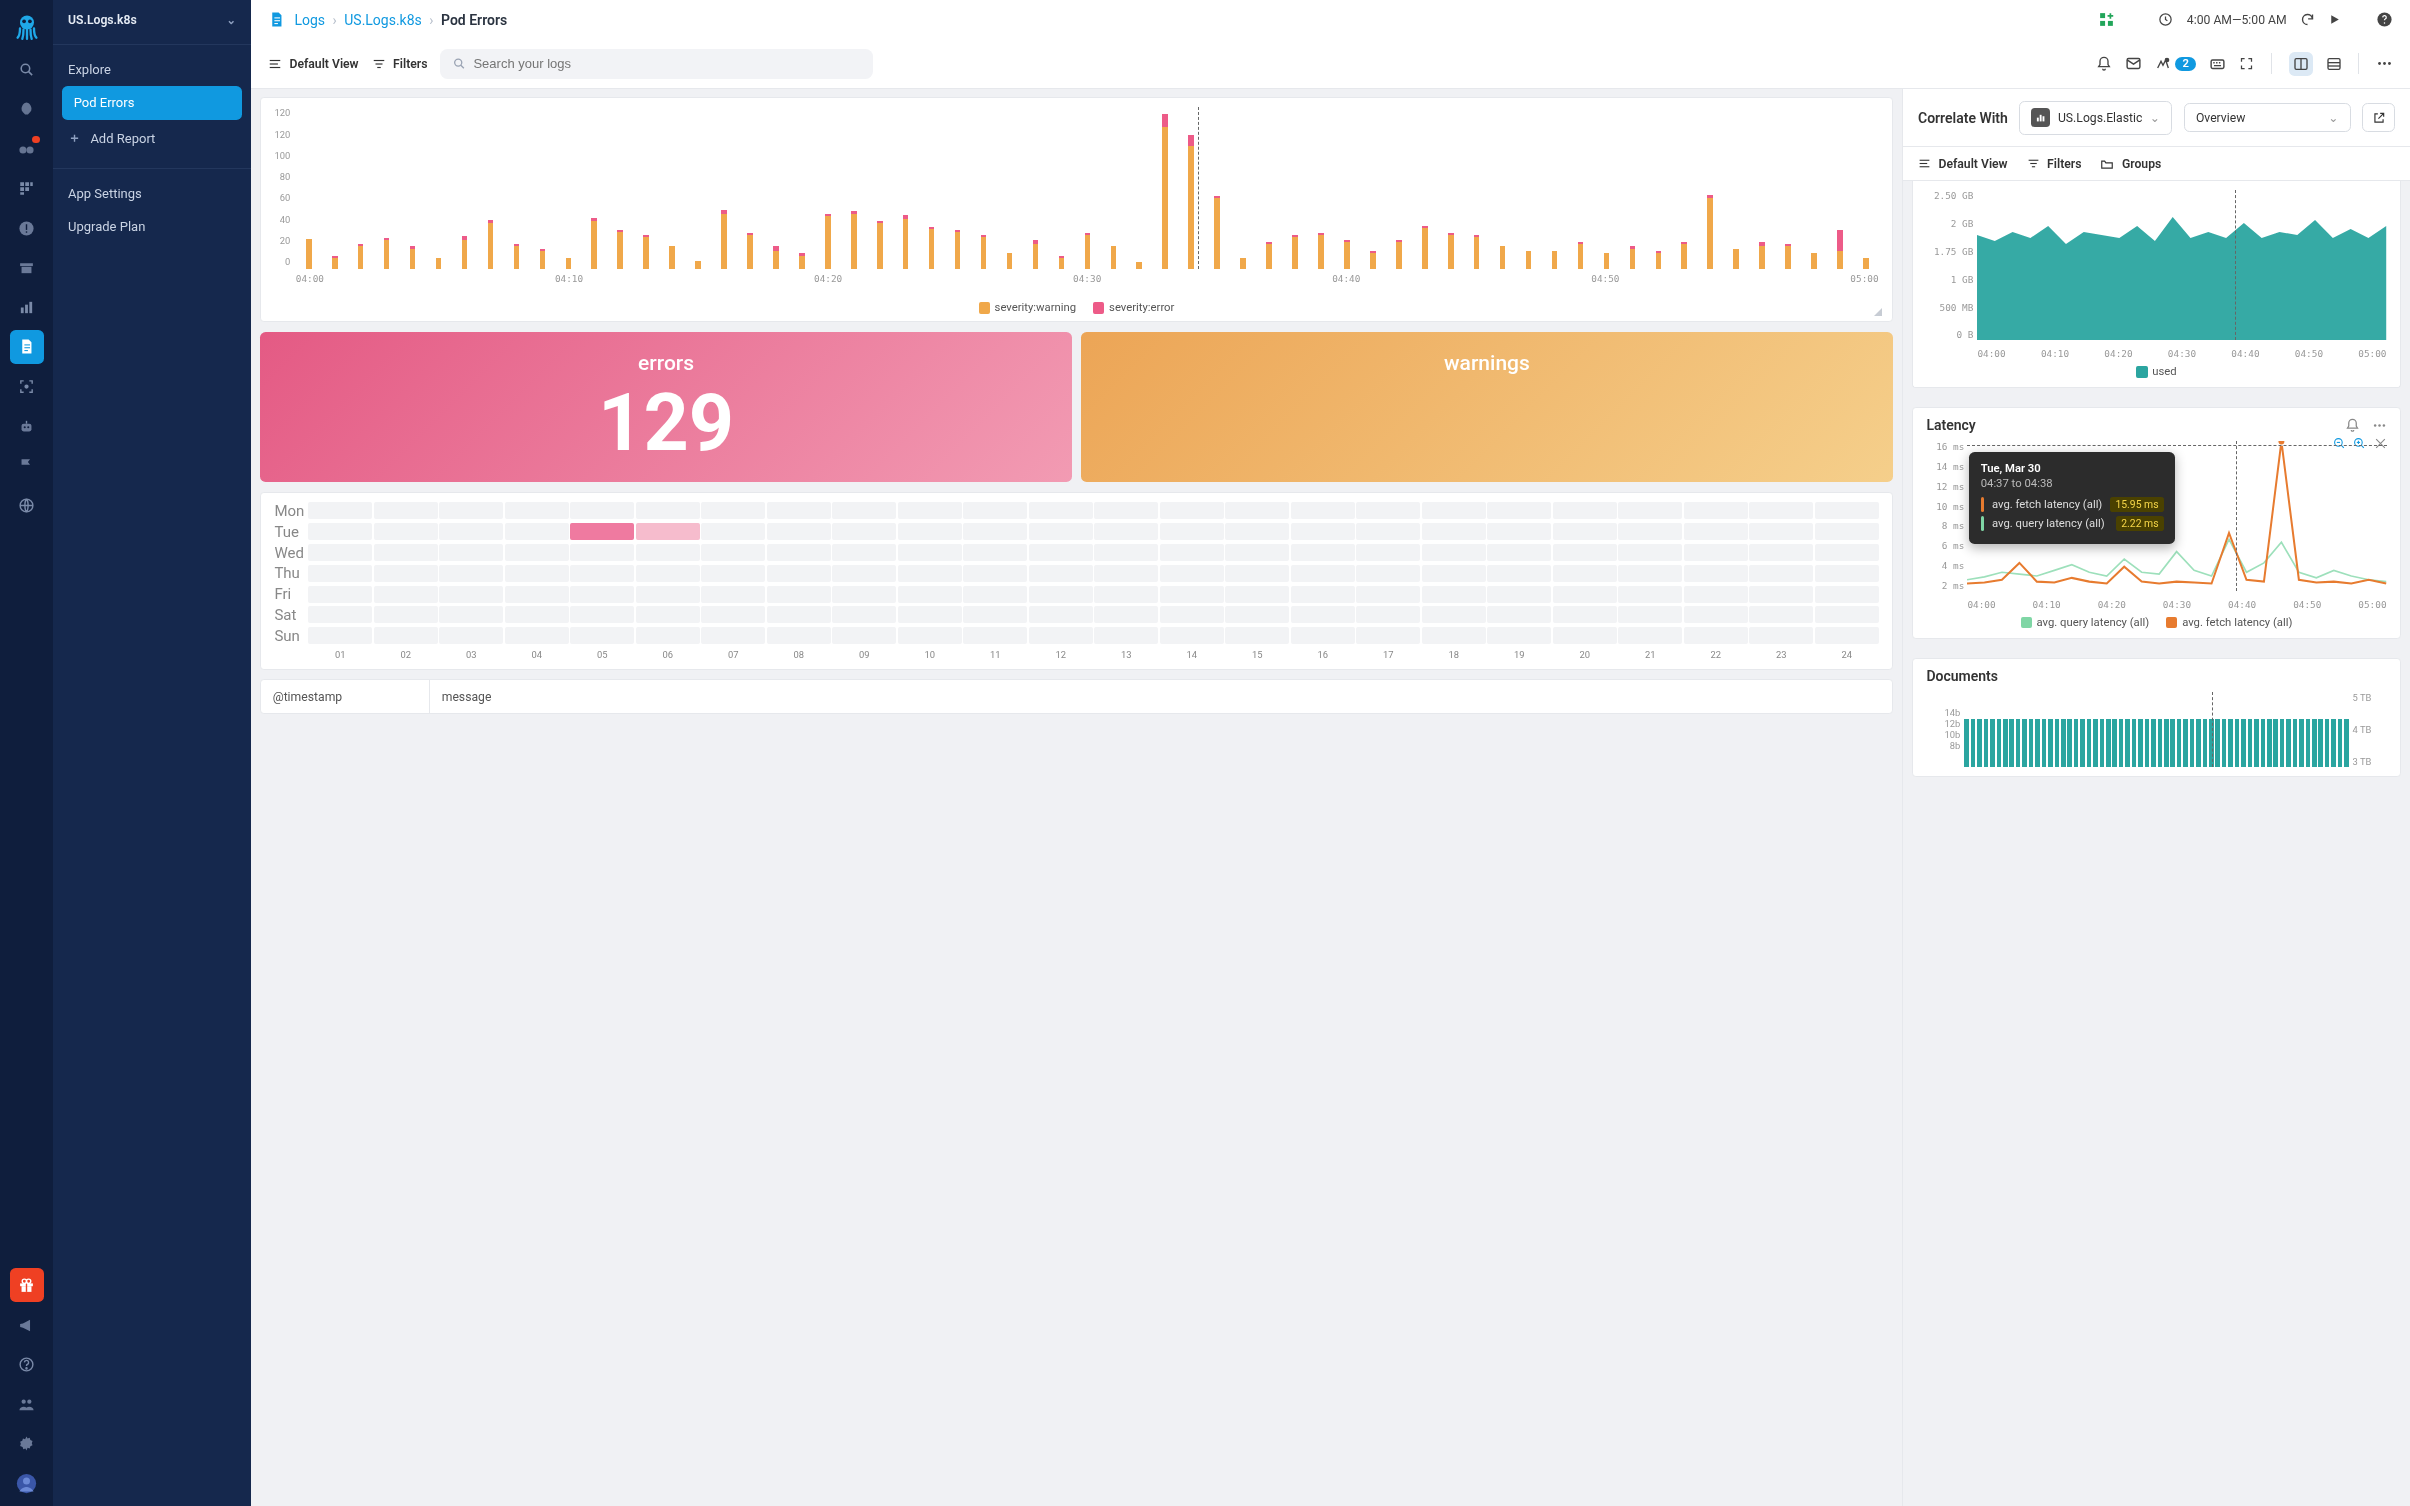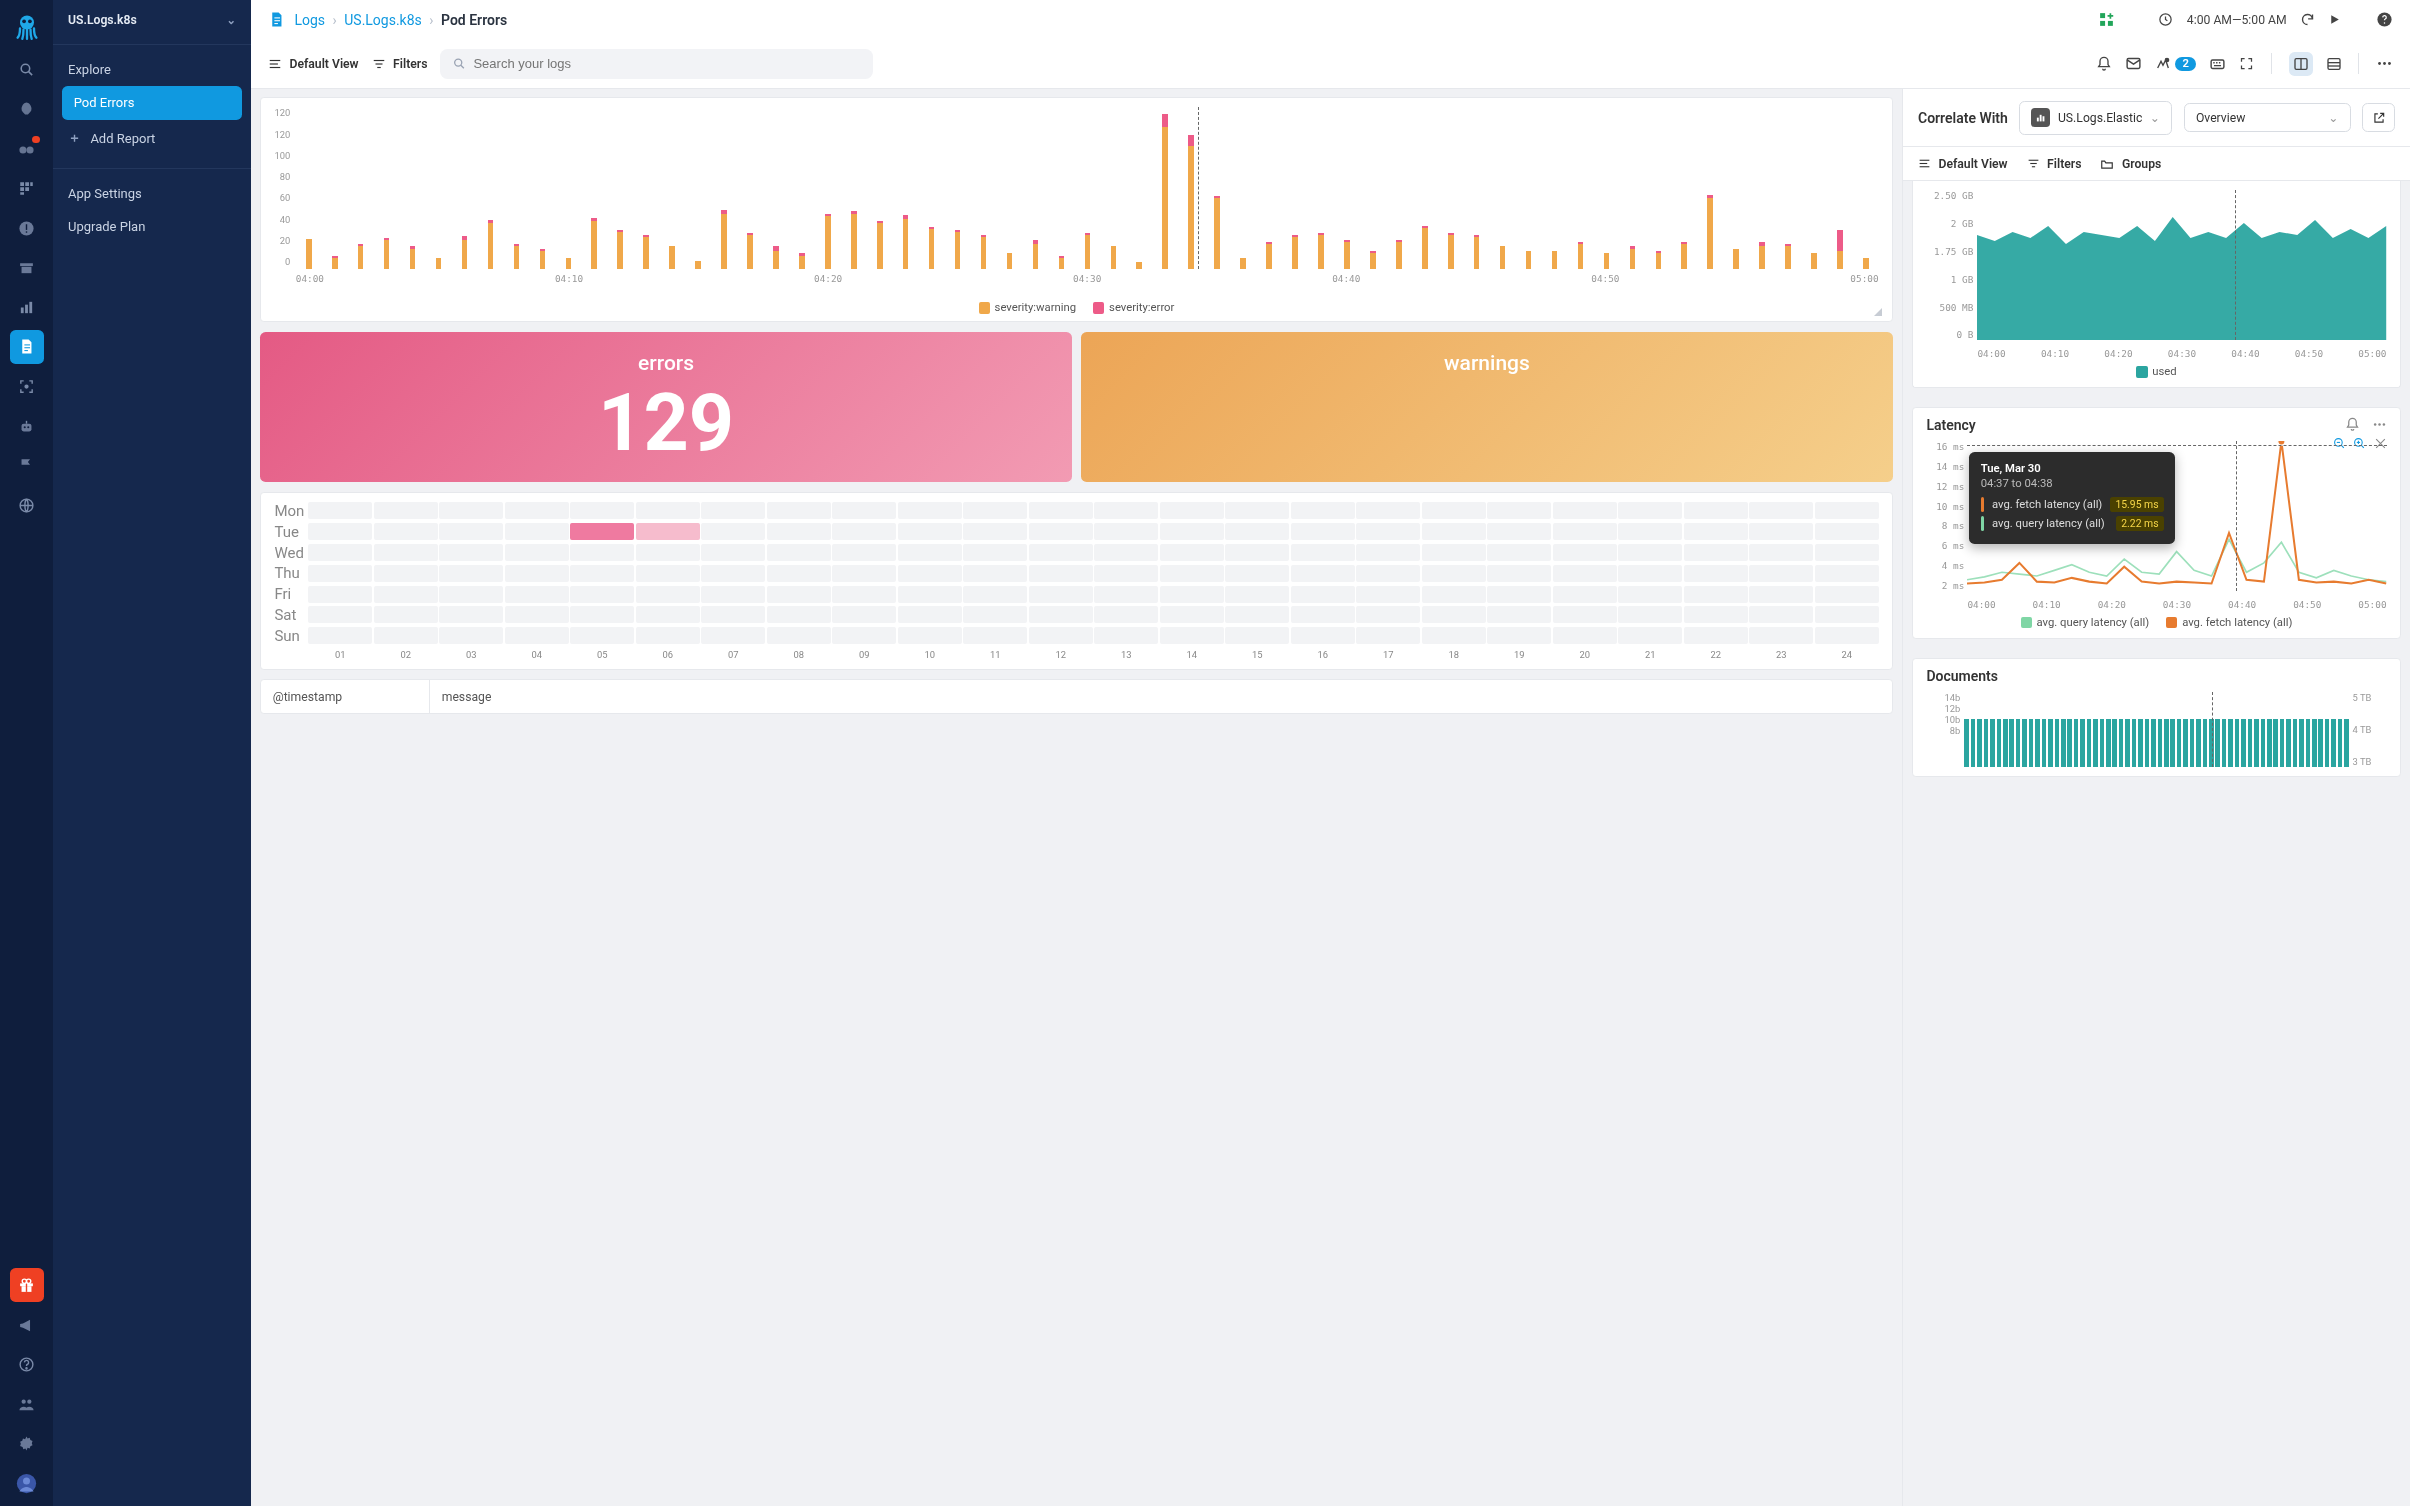--- a/index.html
+++ b/index.html
@@ -97,42 +97,42 @@
 
 .correlate-bar { background:#fff; display:flex; align-items:center; padding:11.3px 15px; gap:11.3px; border-bottom:0.9px solid #e6e8ec; }
 .correlate-bar .lbl { font-weight:600; color:#333; font-size:14px; }
 .dropdown { border:0.9px solid #d8dce2; border-radius:5.6px; padding:6.6px 11.3px; display:flex; align-items:center; gap:7.5px; cursor:pointer; background:#fff; }
 .dropdown .dd-icon { background:#555; color:#fff; width:19px; height:19px; border-radius:3.8px; display:flex; align-items:center; justify-content:center; font-size:10.4px; }
 .pop-btn { border:0.9px solid #d8dce2; border-radius:5.6px; padding:6.6px 8.5px; cursor:pointer; }
 
 .sub-toolbar { background:#fff; display:flex; align-items:center; padding:9.4px 15px; gap:19px; border-bottom:0.9px solid #e6e8ec; }
 
 .right-card { background:#fff; margin:9.4px; border:0.9px solid #e6e8ec; border-radius:3.8px; padding:9.4px 13px; }
-.right-card .card-head { display:flex; align-items:flex-start; margin-bottom:7.5px; }
+.right-card .card-head { display:flex; align-items:flex-end; margin-bottom:7.5px; }
 .right-card .card-head .title { font-weight:600; font-size:14px; }
 .right-card .card-head .sp { flex:1; }
 .right-card .card-head .ic { color:#888; margin-left:11.3px; cursor:pointer; }
 
 .area-chart { position:relative; height:169px;text-decoration:underline; }
 .area-y { position:absolute; left:0; top:0; bottom:19px; width:47px; display:flex; flex-direction:column; justify-content:space-between; align-items:flex-end; font-size:9.4px; color:#999; font-family:monospace; }
 .area-plot { position:absolute; left:51px; right:0; top:0; bottom:19px; }
 .area-x { position:absolute; left:51px; right:0; bottom:0; display:flex; justify-content:space-between; font-size:9.4px; color:#999; font-family:monospace; }
 
 .latency-chart { position:relative; height:169px; }
 .tooltip-box { position:absolute; background:#2c2c2c; color:#ddd; border-radius:5.6px; padding:9.4px 11.3px; font-size:11.3px; z-index:10; box-shadow:0 3.8px 11.3px rgba(0,0,0,0.3); }
 .tooltip-box .tt-date { font-weight:600; color:#fff; margin-bottom:1.9px; }
 .tooltip-box .tt-range { color:#bbb; margin-bottom:7.5px; }
 .tooltip-box .tt-row { display:flex; align-items:center; gap:7.5px; margin-bottom:3.8px; }
 .tooltip-box .tt-sw { width:3.8px; height:15px; border-radius:1.9px; }
 .tooltip-box .tt-val { background:#4a4100; color:#f5d547; padding:0.9px 5.6px; border-radius:2.8px; font-size:10.4px; margin-left:auto; }
 
 .docs-chart { position:relative; height:75px; }
 .docs-bars { position:absolute; left:38px; right:38px; bottom:0; top:5.6px; display:flex; align-items:flex-end; gap:1.9px; }
 .docs-bars .b { flex:1; background:#2ba5a0; }
-.docs-y { position:absolute; left:0; top:0; bottom:0; width:34px; display:flex; flex-direction:column; justify-content:flex-start; align-items:flex-end; font-size:9.4px; color:#999; }
+.docs-y { position:absolute; left:0; top:0; bottom:0; width:34px; display:flex; flex-direction:column; justify-content:center; align-items:flex-end; font-size:9.4px; color:#999; }
 .docs-y2 { position:absolute; right:0; top:0; bottom:0; width:34px; display:flex; flex-direction:column; justify-content:space-between; align-items:flex-start; font-size:9.4px; color:#999; }
 
 svg { display:block; }
 </style>
 </head>
 <body>
 
 <div class="app">
 
   <div class="icon-rail">

